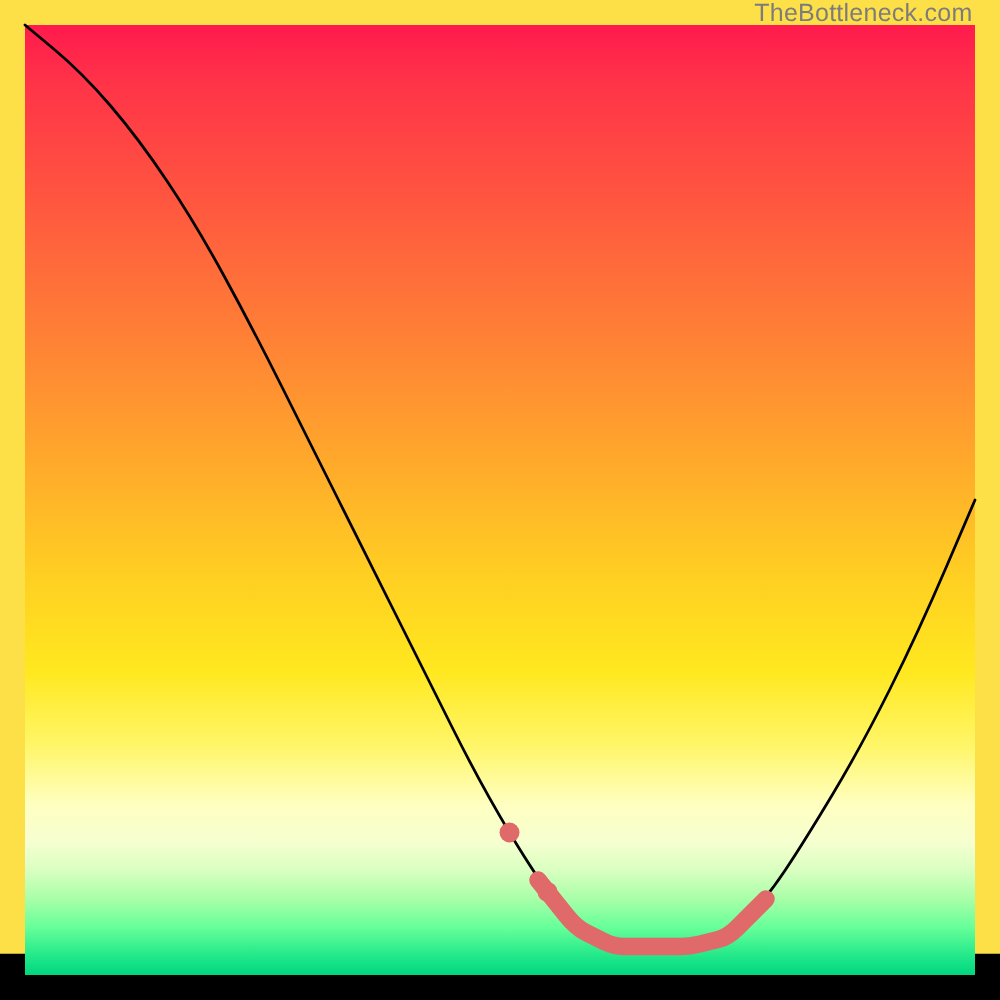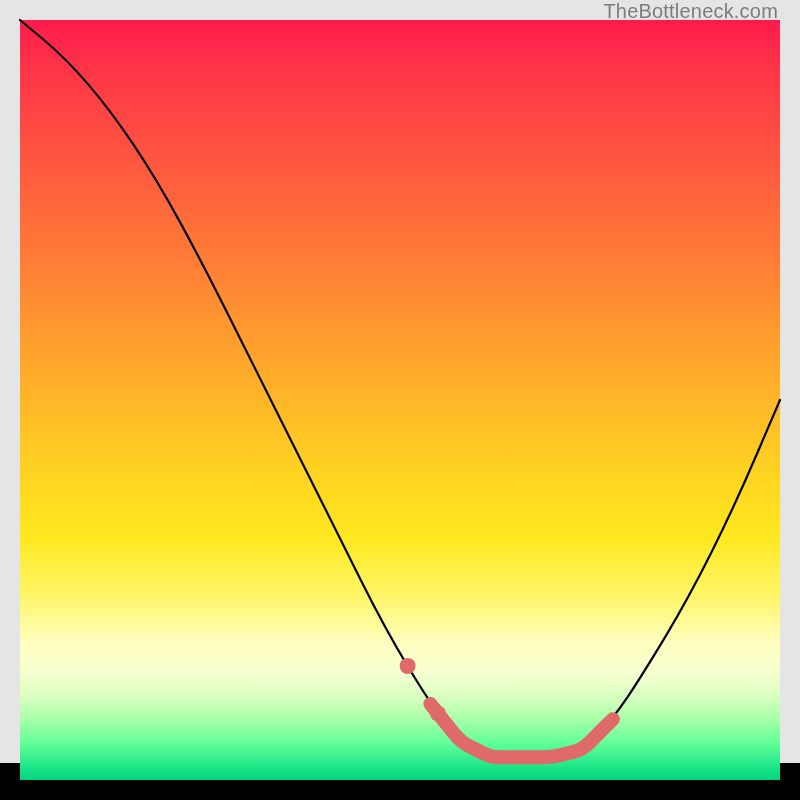--- a/index.html
+++ b/index.html
@@ -8,21 +8,21 @@
     width: 800px;
     height: 800px;
     background: #000;
     font-family: Arial, Helvetica, sans-serif;
     overflow: hidden;
   }
   .stage {
     position: relative;
     width: 800px;
     height: 763px;
-    background: #e5e5e5;
+    background: #fde047;
   }
   .plot-area {
     position: absolute;
     left: 20px;
     top: 20px;
     width: 760px;
     height: 760px;
     
     background: linear-gradient(
       to bottom,

